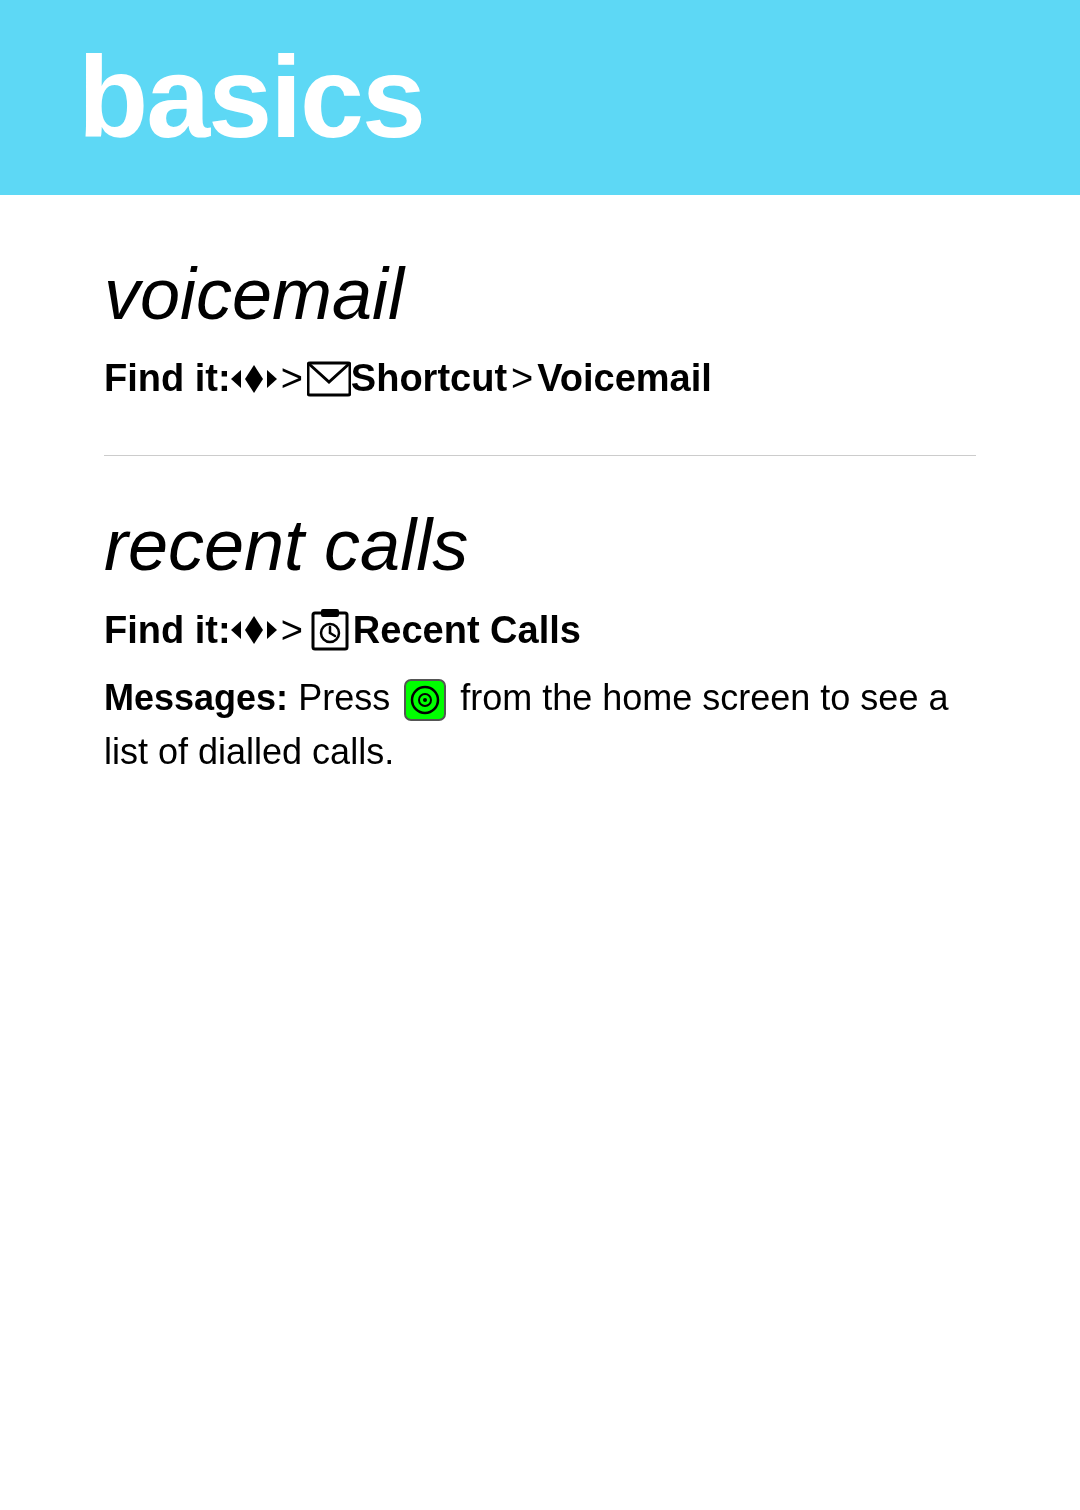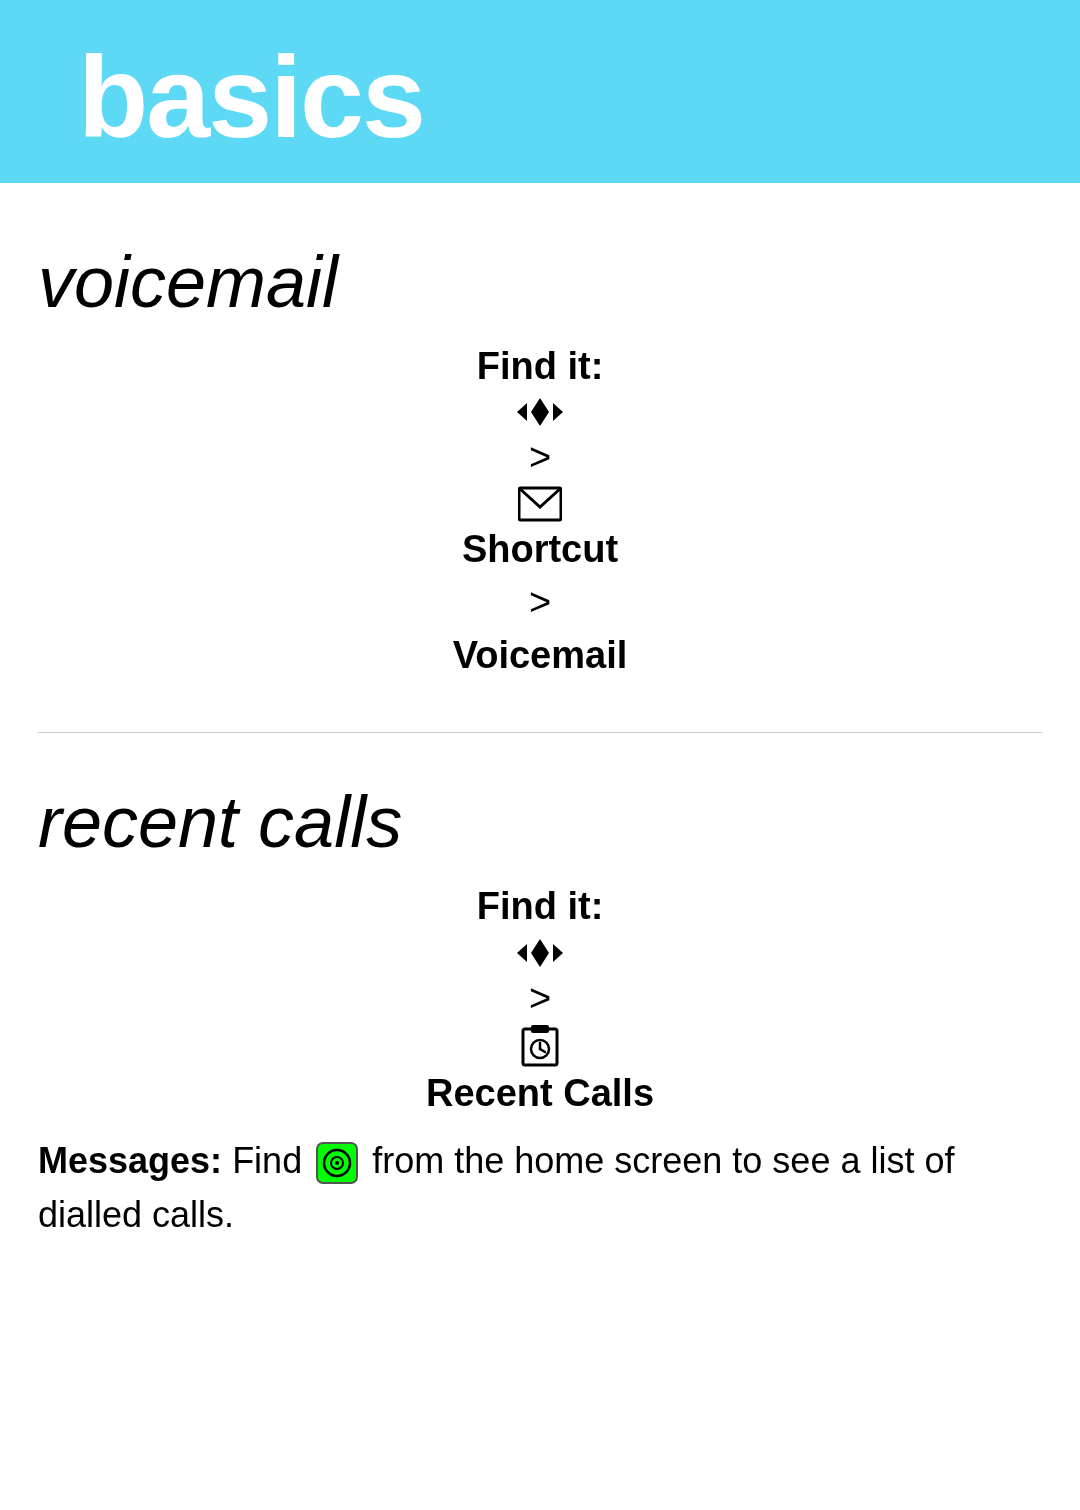--- a/index.html
+++ b/index.html
@@ -12,35 +12,35 @@
       width: 1080px;
       min-height: 1510px;
       background: #ffffff;
       font-family: Arial, Helvetica, sans-serif;
       overflow-x: hidden;
     }
 
     .header-bar {
       background: #5dd8f5;
       width: 100%;
-      padding: 40px 78px 28px 78px;
+      padding: 40px 78px 40px 78px;
       display: flex;
       align-items: center;
     }
 
     .header-title {
       font-size: 115px;
       font-weight: 900;
       color: #ffffff;
       line-height: 1;
       letter-spacing: -2px;
     }
 
     .content {
-      padding: 60px 38px;
+      padding: 60px 104px;
     }
 
     .section {
       margin-bottom: 50px;
     }
 
     .section-title {
       font-size: 72px;
       font-style: italic;
       font-weight: 400;
@@ -51,21 +51,20 @@
 
     .find-it-line {
       display: flex;
       align-items: center;
       font-size: 38px;
       font-weight: 700;
       color: #000000;
       flex-wrap: wrap;
       line-height: 1.4;
       margin-bottom: 14px;
-      flex-direction: column;
     }
 
     .find-it-label {
       font-weight: 700;
     }
 
     .nav-icon {
       display: inline-flex;
       align-items: center;
       justify-content: center;
@@ -209,21 +208,21 @@
           <line x1="23" y1="18" x2="23" y2="24" stroke="#000" stroke-width="2.5" stroke-linecap="round"></line>
           <line x1="23" y1="24" x2="28" y2="27" stroke="#000" stroke-width="2.5" stroke-linecap="round"></line>
         </svg>
       </span>
 
       <span>Recent Calls</span>
     </div>
 
     <div class="shortcut-line">
       <span class="shortcut-bold">Messages:</span>
-      <span> Find </span>
+      <span> Press </span>
       
       <span class="green-phone-icon">
         <svg viewBox="0 0 42 42" fill="none" xmlns="http://www.w3.org/2000/svg">
           <rect x="1" y="1" width="40" height="40" rx="6" fill="#00ff00" stroke="#555" stroke-width="2"></rect>
           <circle cx="21" cy="21" r="13" stroke="#000" stroke-width="2.5" fill="none"></circle>
 
           <circle cx="21" cy="21" r="6" stroke="#000" stroke-width="2" fill="none"></circle>
           <circle cx="21" cy="21" r="2" fill="#000"></circle>
         </svg>
       </span>

